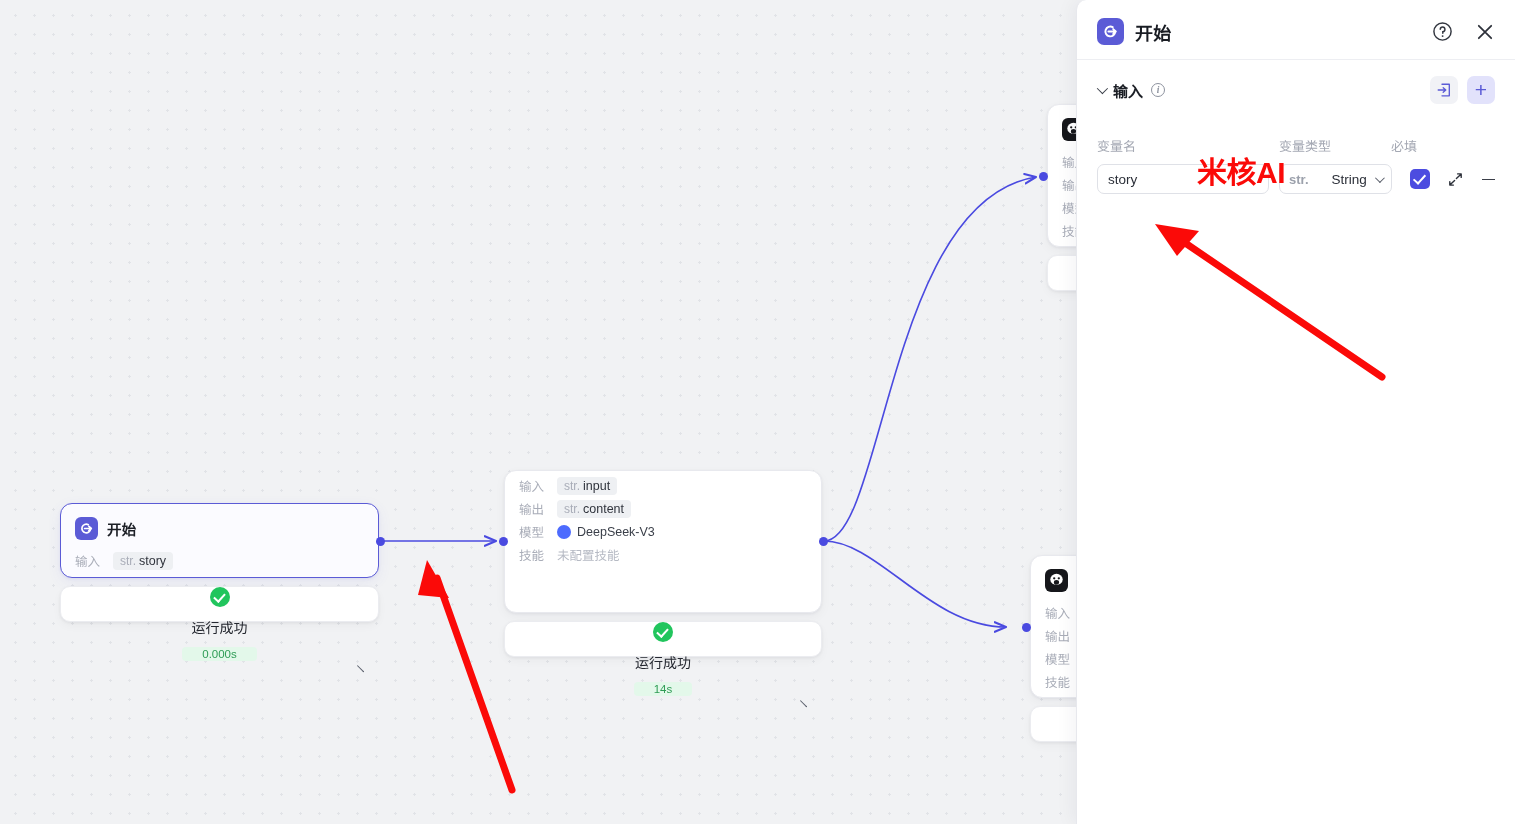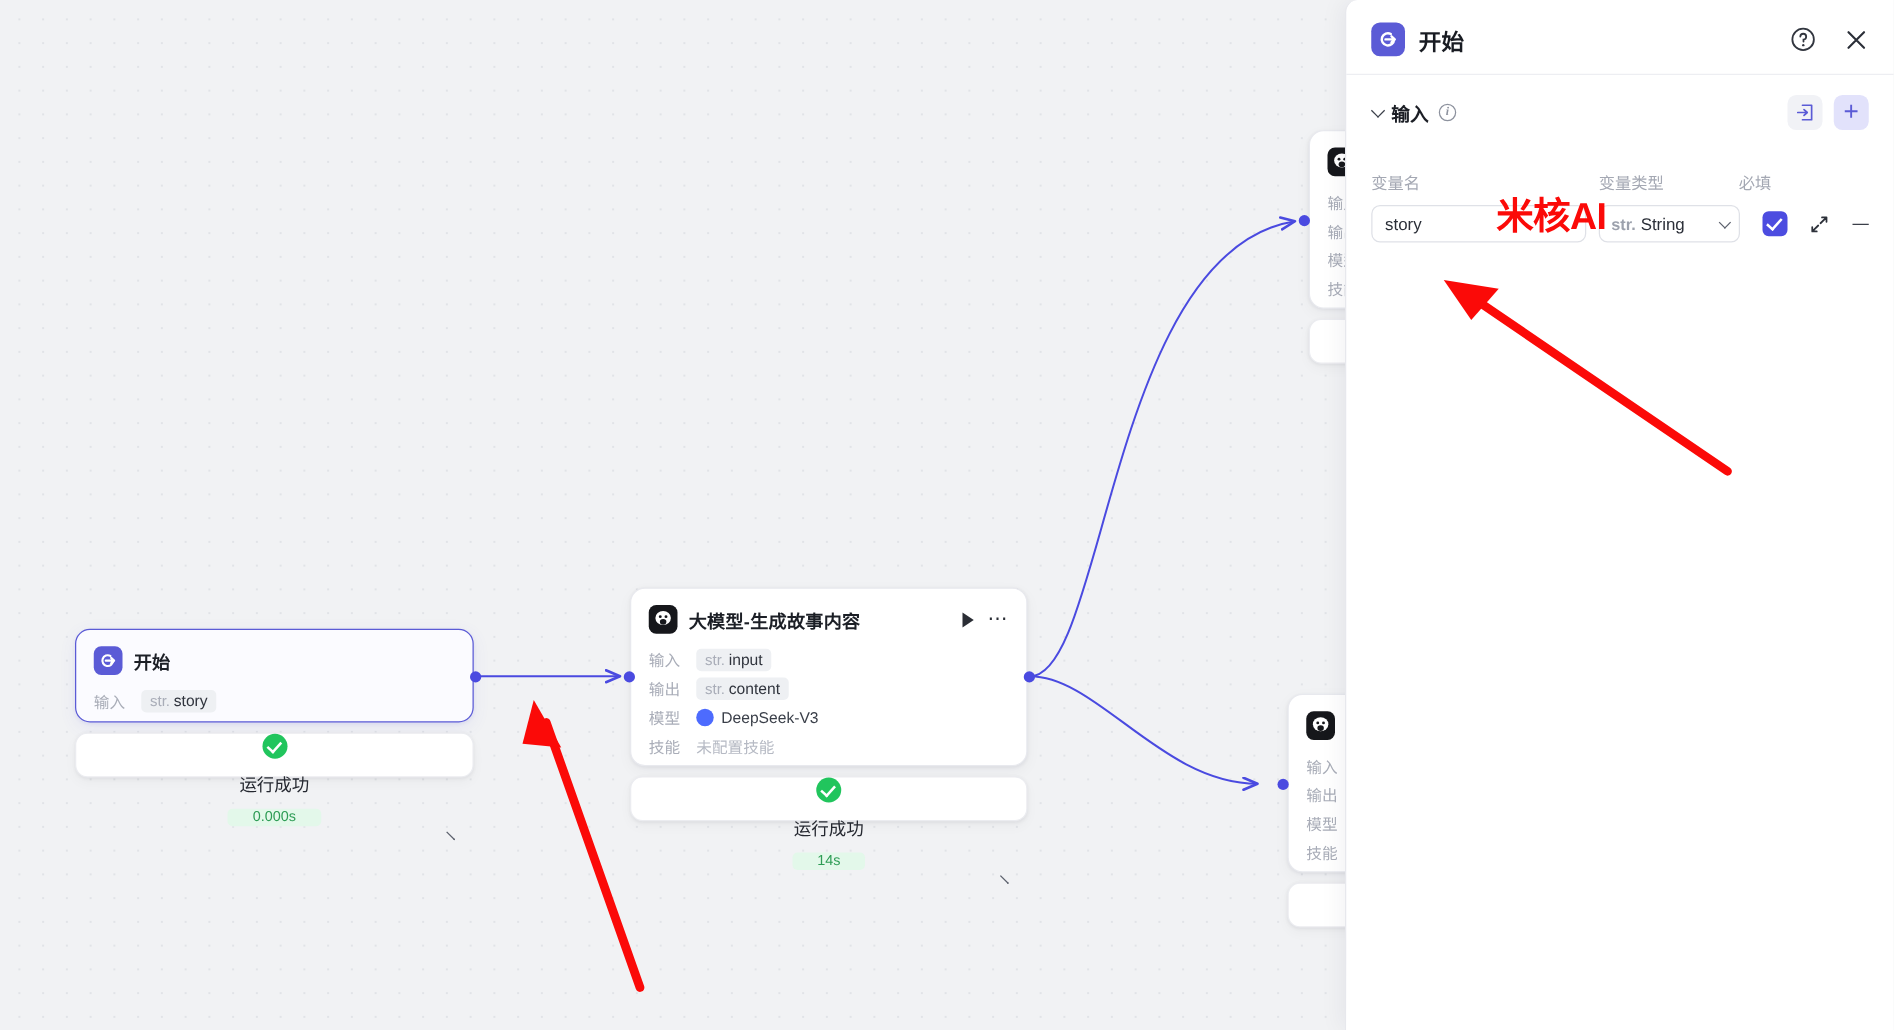--- a/index.html
+++ b/index.html
@@ -129,21 +129,21 @@
     width: 172px; height: 30px; border: 1px solid #dfe1e7; border-radius: 7px;
     padding: 0 10px; font-size: 13.5px; color: #2b2f38; outline: none; background: #fff;
     font-family: "Liberation Sans", sans-serif;
   }
   .sel-box {
     width: 118px; height: 30px; border: 1px solid #dfe1e7; border-radius: 7px;
     margin-left: 10px; display: flex; align-items: center; padding: 0 9px;
     cursor: pointer; background: #fff;
   }
   .sel-pfx { color: #9ca1ac; font-size: 13px; margin-right: 4px; font-weight: 600; }
-  .sel-val { color: #2b2f38; font-size: 13.5px; }
+  .sel-val { color: #2b2f38; font-size: 13.5px; margin-left: 19px; }
   .sel-chev { margin-left: auto; width: 7px; height: 7px; border: solid #5a5f6b; border-width: 0 1.6px 1.6px 0; transform: rotate(45deg) translateY(-2px); }
   .cbx {
     width: 20px; height: 20px; border-radius: 5px; background: #4c4ce0;
     margin-left: 18px; position: relative; cursor: pointer; flex: 0 0 auto;
   }
   .cbx::after {
     content: ""; position: absolute; left: 6.5px; top: 3px; width: 5px; height: 10px;
     border: solid #fff; border-width: 0 2.2px 2.2px 0; transform: rotate(42deg);
   }
   .row-icon-btn { margin-left: 18px; cursor: pointer; display: flex; align-items: center; justify-content: center; width: 16px; height: 16px; }
@@ -201,35 +201,20 @@
     <span class="port" style="left:376px; top:537px;"></span>
 
     <div class="status-bar" style="left:60px; top:586px; width:319px; height:36px;">
       <span class="check-circle"></span>
       <span class="status-text">运行成功</span>
       <span class="status-time">0.000s</span>
       <span class="chev-down"></span>
     </div>
 
     <div class="node" style="left:504px; top:470px; width:318px; height:143px;">
-      <div class="node-head">
-        <span class="node-icon llm">
-          <svg width="23" height="23" viewBox="0 0 23 23" aria-hidden="true">
-            <ellipse cx="11.5" cy="10.4" rx="6.2" ry="5.6" fill="#fff"></ellipse>
-            <ellipse cx="11.5" cy="13.4" rx="2.6" ry="2.3" fill="#16171b"></ellipse>
-            <circle cx="9.2" cy="9.3" r="1.15" fill="#16171b"></circle>
-            <circle cx="13.8" cy="9.3" r="1.15" fill="#16171b"></circle>
-          </svg>
-        </span>
-        <span class="node-title">大模型-生成故事内容</span>
-        <span class="node-head-actions">
-          <span class="play-btn"></span>
-          <span class="dots-btn">⋯</span>
-        </span>
-      </div>
       <div class="node-body">
         <div class="node-row">
           <span class="row-label">输入</span>
           <span class="pill">
             <span class="pfx">str.</span>
             <span>input</span>
           </span>
         </div>
         <div class="node-row">
           <span class="row-label">输出</span>

